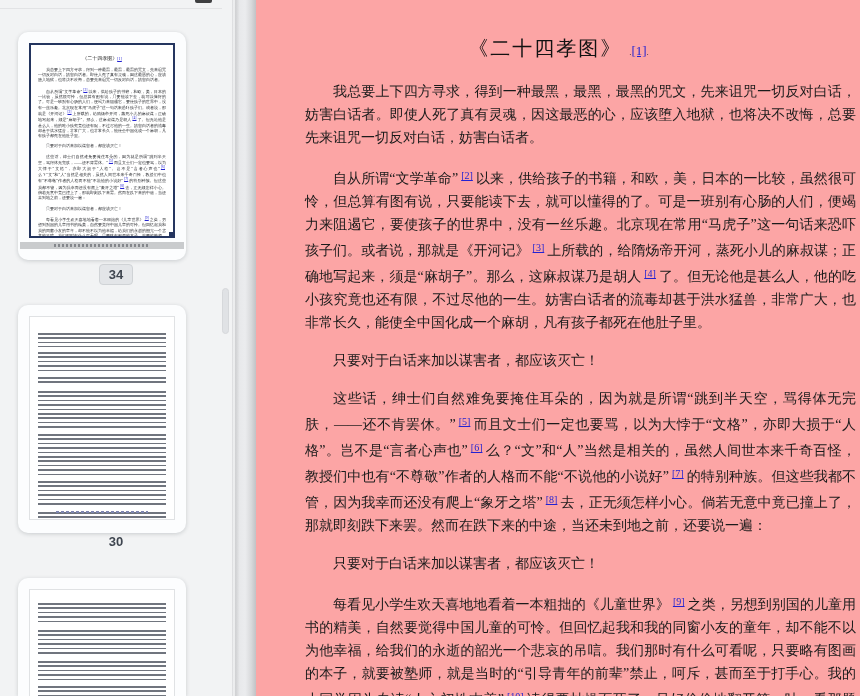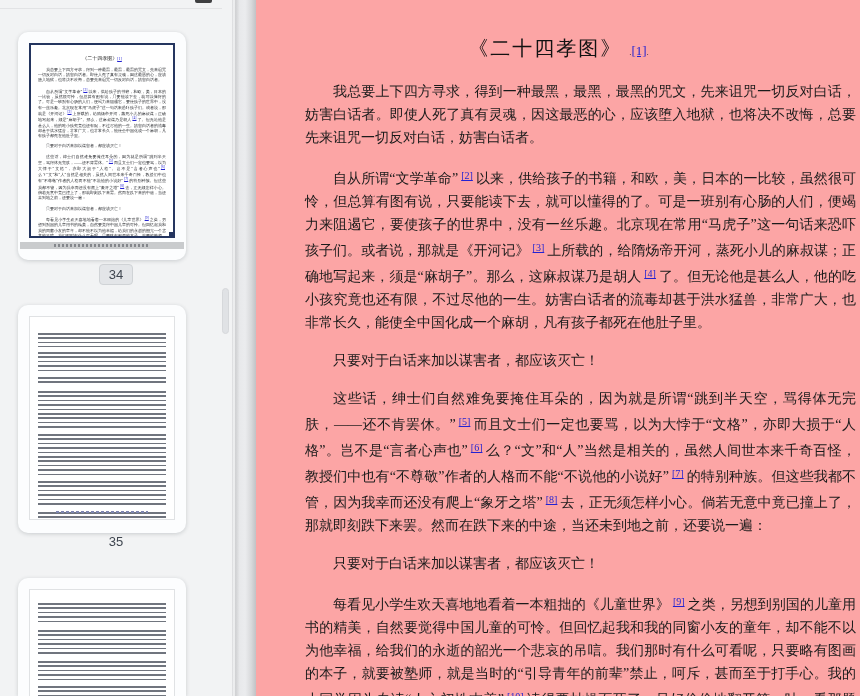--- a/index.html
+++ b/index.html
@@ -60,21 +60,21 @@
   .sim{
     margin:0 8px 5px 8px;
     background:repeating-linear-gradient(180deg,rgba(72,78,90,.78) 0 1.6px,transparent 1.6px 4.4px);
   }
   .mini-footer{
     position:absolute;bottom:6px;left:18%;width:64%;height:2px;
     background:repeating-linear-gradient(90deg,#7d86b0 0 3px,transparent 3px 5px);
   }
   .page-badge{
     position:absolute;left:0;width:100%;text-align:center;
-    font-family:"Liberation Sans","DejaVu Sans",sans-serif;font-size:13px;color:#3f4650;
+    font-family:"Liberation Sans","DejaVu Sans",sans-serif;font-size:13px;color:#3f4650;font-weight:bold;
   }
   .badge-box{
     display:inline-block;padding:2px 9px;background:#e3e5e8;
     border:1px solid #d0d3d6;border-radius:4px;
   }
   .badge1{top:264px;}
   .badge2{top:534px;}
   .sb-scroll-thumb{
     position:absolute;left:222px;top:288px;width:7px;height:46px;
     border-radius:4px;background:#e0e2e5;border:1px solid #d6d8db;box-sizing:border-box;
@@ -141,21 +141,21 @@
       <div class="sim" style="height:20px"></div>
       <div class="sim" style="height:9px"></div>
       <div class="sim" style="height:38px"></div>
       <div class="sim" style="height:42px"></div>
       <div class="sim" style="height:26px"></div>
       <div class="sim" style="height:28px"></div>
       <div class="mini-footer"></div>
     </div>
   </div>
   <div class="page-badge badge2">
-    <span>35</span>
+    <span>30</span>
   </div>
 
   <div class="thumb-card card3">
     <div class="mini-page">
       <div class="sim" style="height:22px"></div>
       <div class="sim" style="height:26px"></div>
       <div class="sim" style="height:20px"></div>
       <div class="sim" style="height:34px"></div>
     </div>
   </div>

